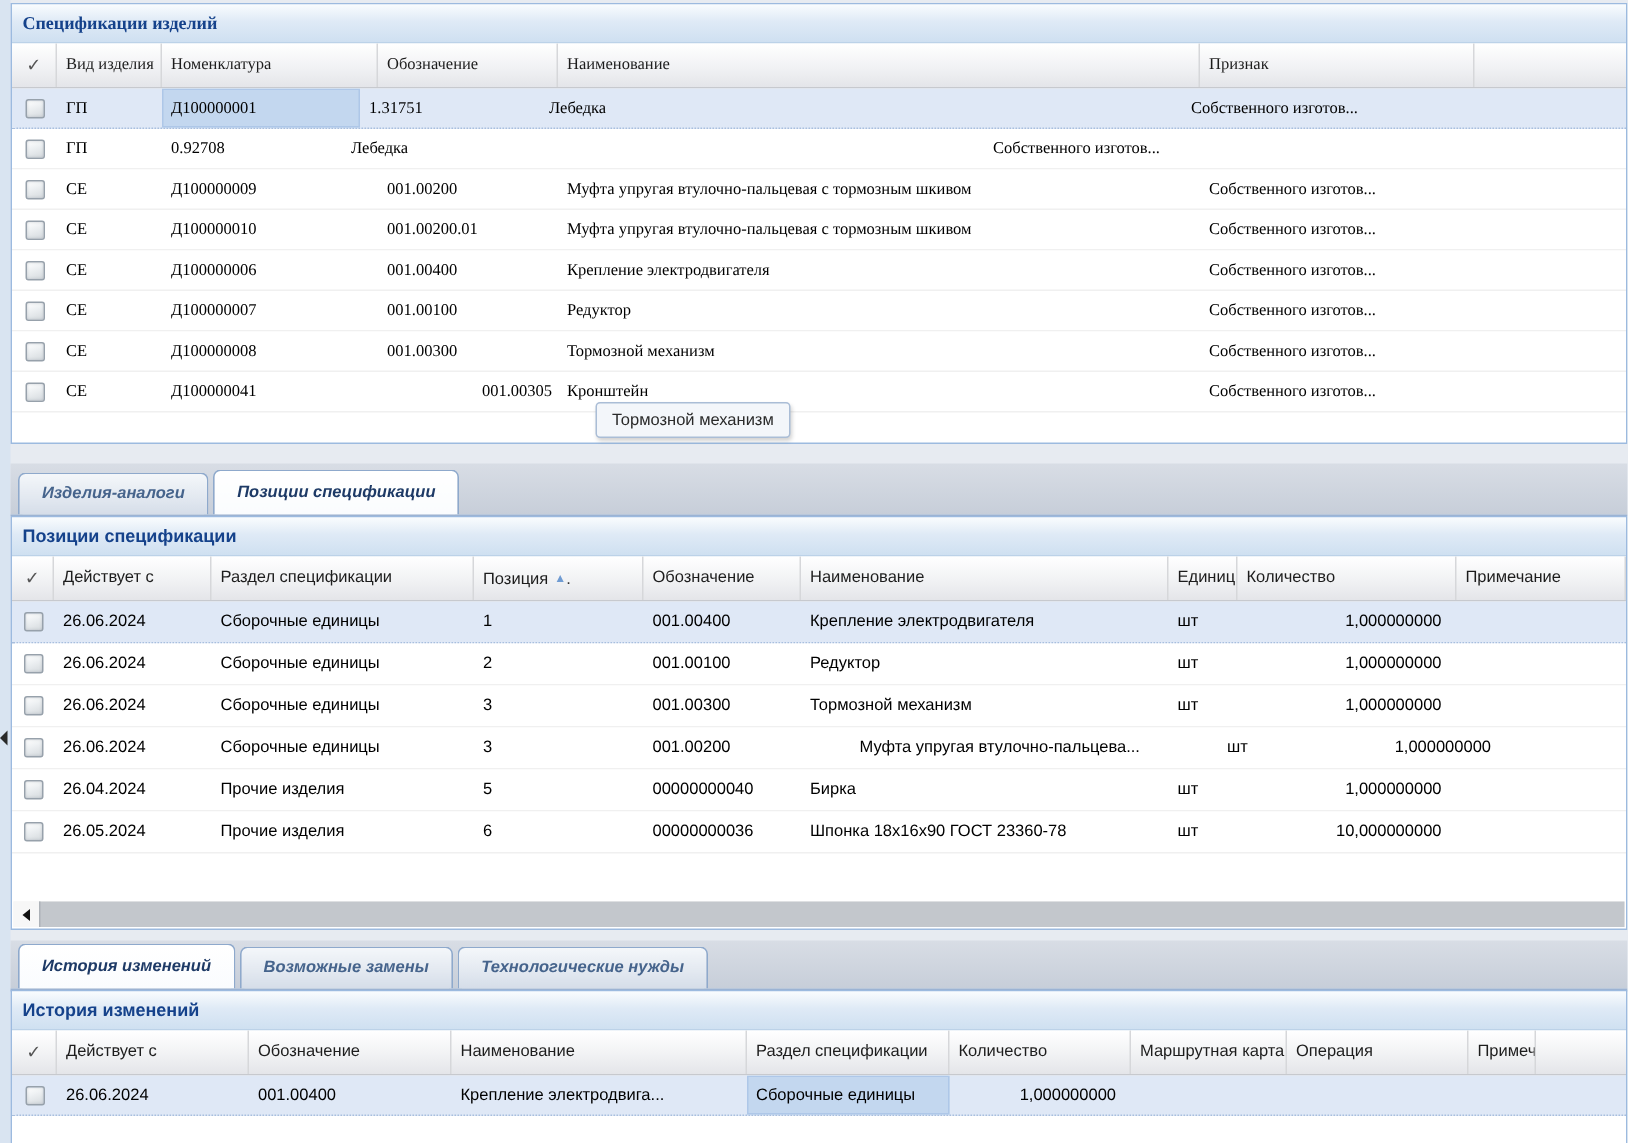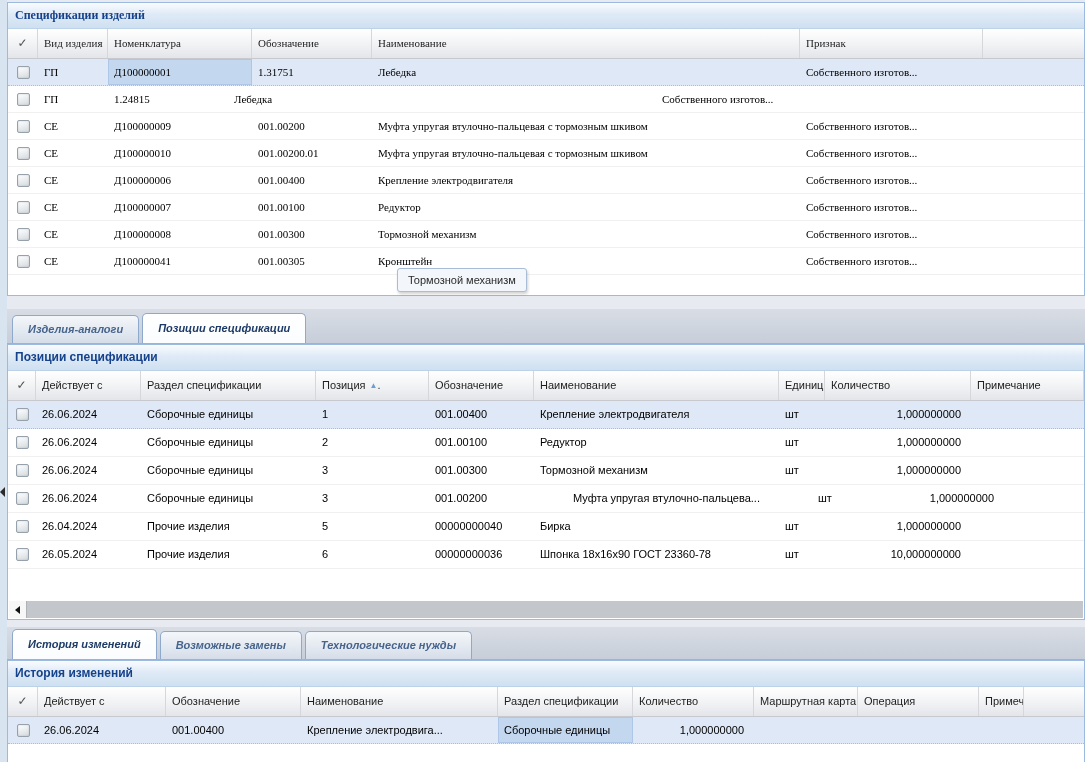--- a/index.html
+++ b/index.html
@@ -113,31 +113,31 @@
         <div class="gh-cell" style="width: 120px;"><span>Обозначение</span></div>
         <div class="gh-cell" style="width: 428px;"><span>Наименование</span></div>
         <div class="gh-cell" style="width: 183px;"><span>Признак</span></div>
         <div class="gh-cell fill"></div>
       </div>
       <div class="gr sel" style="height: 27px;">
         <div class="gr-cell check" style="width: 30px;">
           <div class="cbx"></div>
         </div>
         <div class="gr-cell" style="width: 70px; line-height: 26px;">ГП</div>
-        <div class="gr-cell cellsel" style="width: 144px; line-height: 26px;">Д100000001</div>
+        <div class="gr-cell cellsel" style="width: 132px; line-height: 26px;">Д100000001</div>
         <div class="gr-cell" style="width: 120px; line-height: 26px;">1.31751</div>
         <div class="gr-cell" style="width: 428px; line-height: 26px;">Лебедка</div>
         <div class="gr-cell" style="width: 183px; line-height: 26px;">Собственного изготов...</div>
       </div>
       <div class="gr" style="height: 27px;">
         <div class="gr-cell check" style="width: 30px;">
           <div class="cbx"></div>
         </div>
         <div class="gr-cell" style="width: 70px; line-height: 26px;">ГП</div>
-        <div class="gr-cell" style="width: 120px; line-height: 26px;">1.24815</div>
+        <div class="gr-cell" style="width: 120px; line-height: 26px;">0.92708</div>
         <div class="gr-cell" style="width: 428px; line-height: 26px;">Лебедка</div>
         <div class="gr-cell" style="width: 183px; line-height: 26px;">Собственного изготов...</div>
       </div>
       <div class="gr" style="height: 27px;">
         <div class="gr-cell check" style="width: 30px;">
           <div class="cbx"></div>
         </div>
         <div class="gr-cell" style="width: 70px; line-height: 26px;">СЕ</div>
         <div class="gr-cell" style="width: 144px; line-height: 26px;">Д100000009</div>
         <div class="gr-cell" style="width: 120px; line-height: 26px;">001.00200</div>
@@ -183,21 +183,21 @@
         <div class="gr-cell" style="width: 120px; line-height: 26px;">001.00300</div>
         <div class="gr-cell" style="width: 428px; line-height: 26px;">Тормозной механизм</div>
         <div class="gr-cell" style="width: 183px; line-height: 26px;">Собственного изготов...</div>
       </div>
       <div class="gr" style="height: 27px;">
         <div class="gr-cell check" style="width: 30px;">
           <div class="cbx"></div>
         </div>
         <div class="gr-cell" style="width: 70px; line-height: 26px;">СЕ</div>
         <div class="gr-cell" style="width: 144px; line-height: 26px;">Д100000041</div>
-        <div class="gr-cell" style="width: 120px; line-height: 26px;">001.00305</div>
+        <div class="gr-cell" style="width: 120px; line-height: 26px; text-align: right;">001.00305</div>
         <div class="gr-cell" style="width: 428px; line-height: 26px;">Кронштейн</div>
         <div class="gr-cell" style="width: 183px; line-height: 26px;">Собственного изготов...</div>
       </div>
     </div>
 </div>
 
 <div class="tooltip">
   <span>Тормозной механизм</span>
 </div>
 

